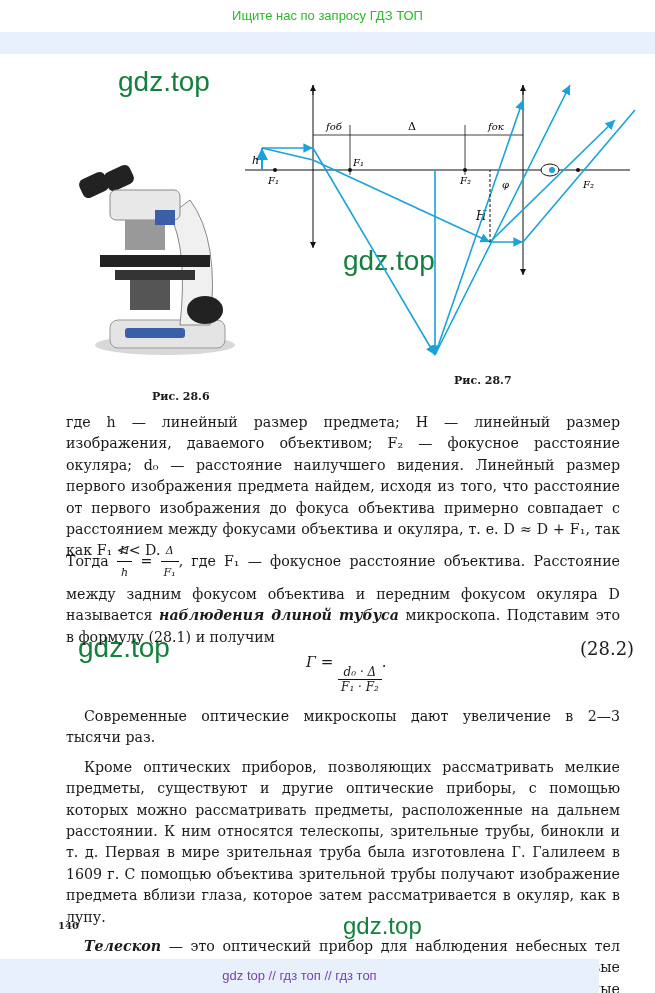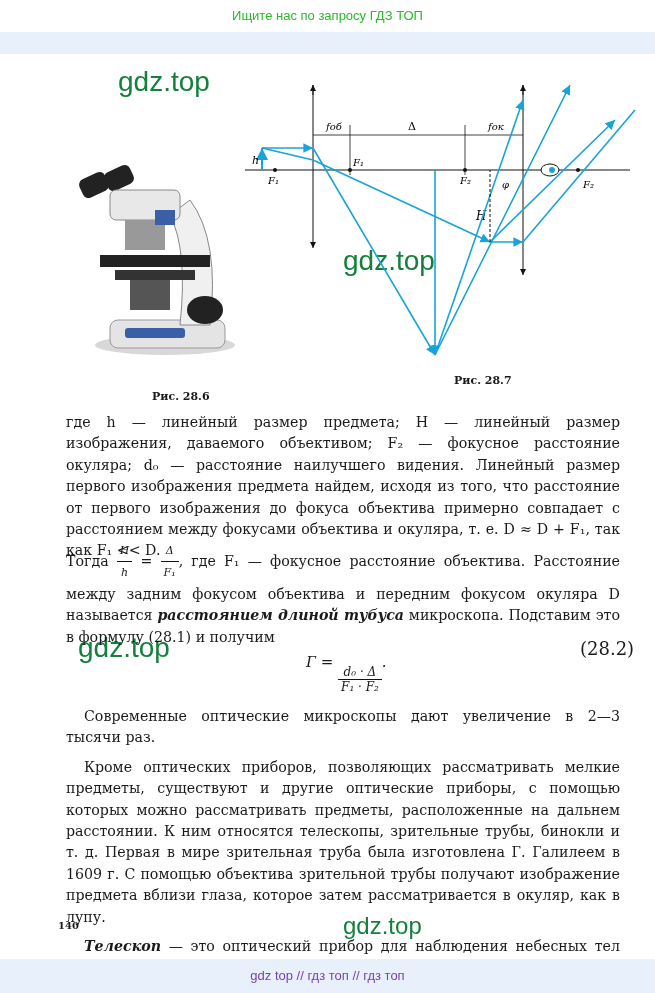--- a/index.html
+++ b/index.html
@@ -13,21 +13,21 @@
   .caption { position:absolute; font-family:"DejaVu Serif", serif; font-weight:bold; font-size:11px; }
   .text { position:absolute; left:58px; width:570px; font-size:14.2px; line-height:21.4px; text-align:justify; }
   .text p { margin:8px; }
   .indent { text-indent:18px; }
   .formula { position:absolute; left:306px; top:632px; font-size:15px; font-style:italic; }
   .frac { display:inline-block; vertical-align:middle; text-align:center; font-size:11px; }
   .frac .num { display:block; border-bottom:1px solid #111; padding:0 3px; }
   .frac .den { display:block; padding:0 3px; }
   .eqnum { position:absolute; left:580px; top:638px; font-size:18px; }
   .pagenum { position:absolute; left:58px; top:920px; font-size:10px; font-weight:bold; }
-  .footer { position:absolute; left:0; top:959px; width:655px; height:34px; background:#e8f1fb;
+  .footer { position:absolute; left:0; top:959px; width:599px; height:34px; background:#e8f1fb;
             text-align:center; font-family:"Liberation Sans", sans-serif; font-size:13px; color:#7a3fb0; line-height:34px; }
   .bi { font-weight:bold; font-style:italic; }
   .it { font-style:italic; }
 </style>
 </head>
 <body>
 
 <div class="topbar">Ищите нас по запросу ГДЗ ТОП</div>
 <div class="topband"></div>
 
@@ -108,21 +108,21 @@
 <div class="text" style="top:404px;">
   <p>где h — линейный размер предмета; H — линейный размер изображения, даваемого объективом; F₂ — фокусное расстояние окуляра; d₀ — расстояние наилучшего видения. Линейный размер первого изображения предмета найдем, исходя из того, что расстояние от первого изображения до фокуса объектива примерно совпадает с расстоянием между фокусами объектива и окуляра, т. е. D ≈ D + F₁, так как F₁ &lt;&lt; D.</p>
 </div>
 
 <div class="text" style="top:532px;">
   <p>
     <span>Тогда</span>
     <span class="frac it"><span class="num">H</span><span class="den">h</span></span>
     <span>=</span>
     <span class="frac it"><span class="num">Δ</span><span class="den">F₁</span></span><span>, где F₁ — фокусное расстояние объектива. Расстояние между задним фокусом объектива и передним фокусом окуляра D называется</span>
-    <span class="bi">расстоянием длиной тубуса</span>
+    <span class="bi">наблюдения длиной тубуса</span>
     <span>микроскопа. Подставим это в формулу (28.1) и получим</span>
   </p>
 </div>
 
 <div class="formula">
   <span>Г =</span>
   <span class="frac" style="font-size:12px;margin-top:33px;"><span class="num">d₀ · Δ</span><span class="den">F₁ · F₂</span></span><span>.</span>
 </div>
 <div class="eqnum">(28.2)</div>
 

